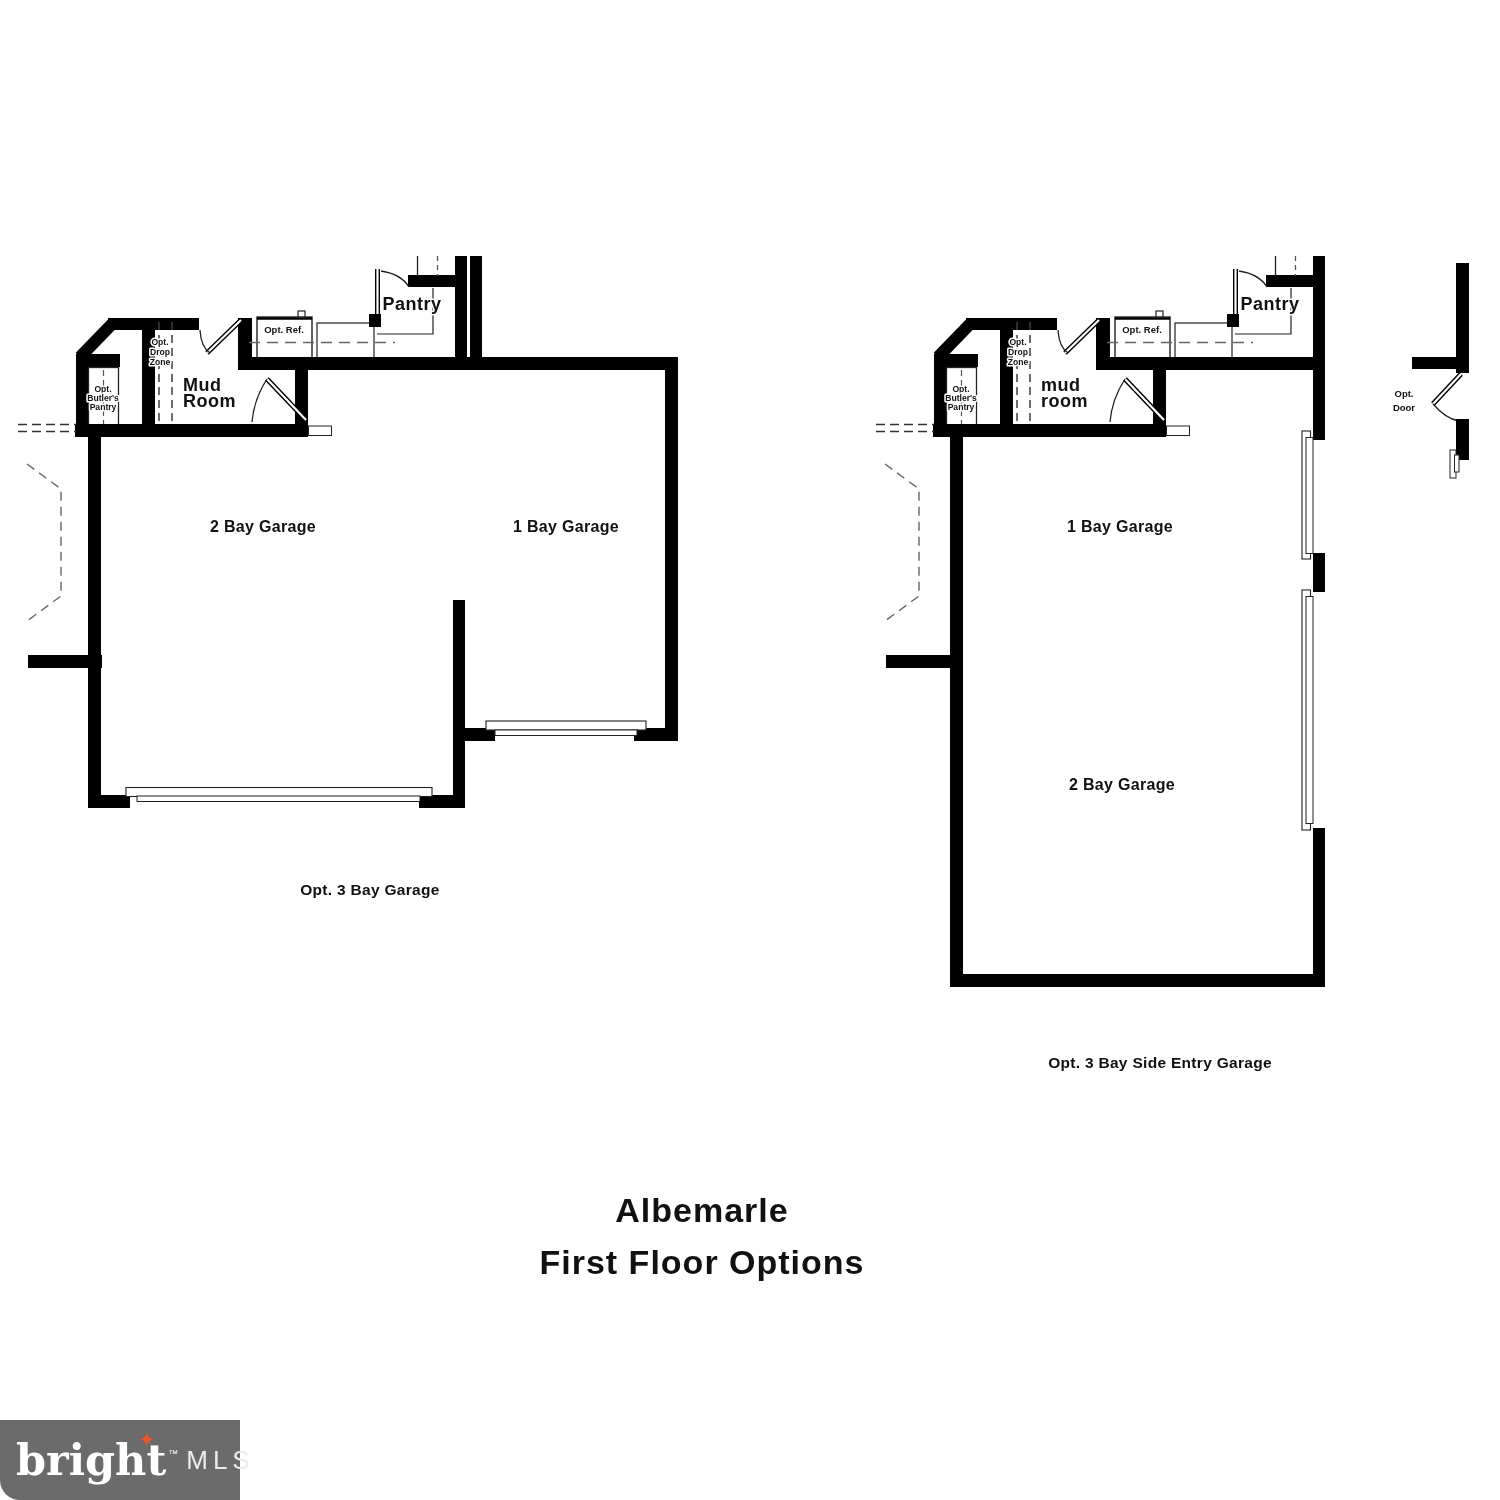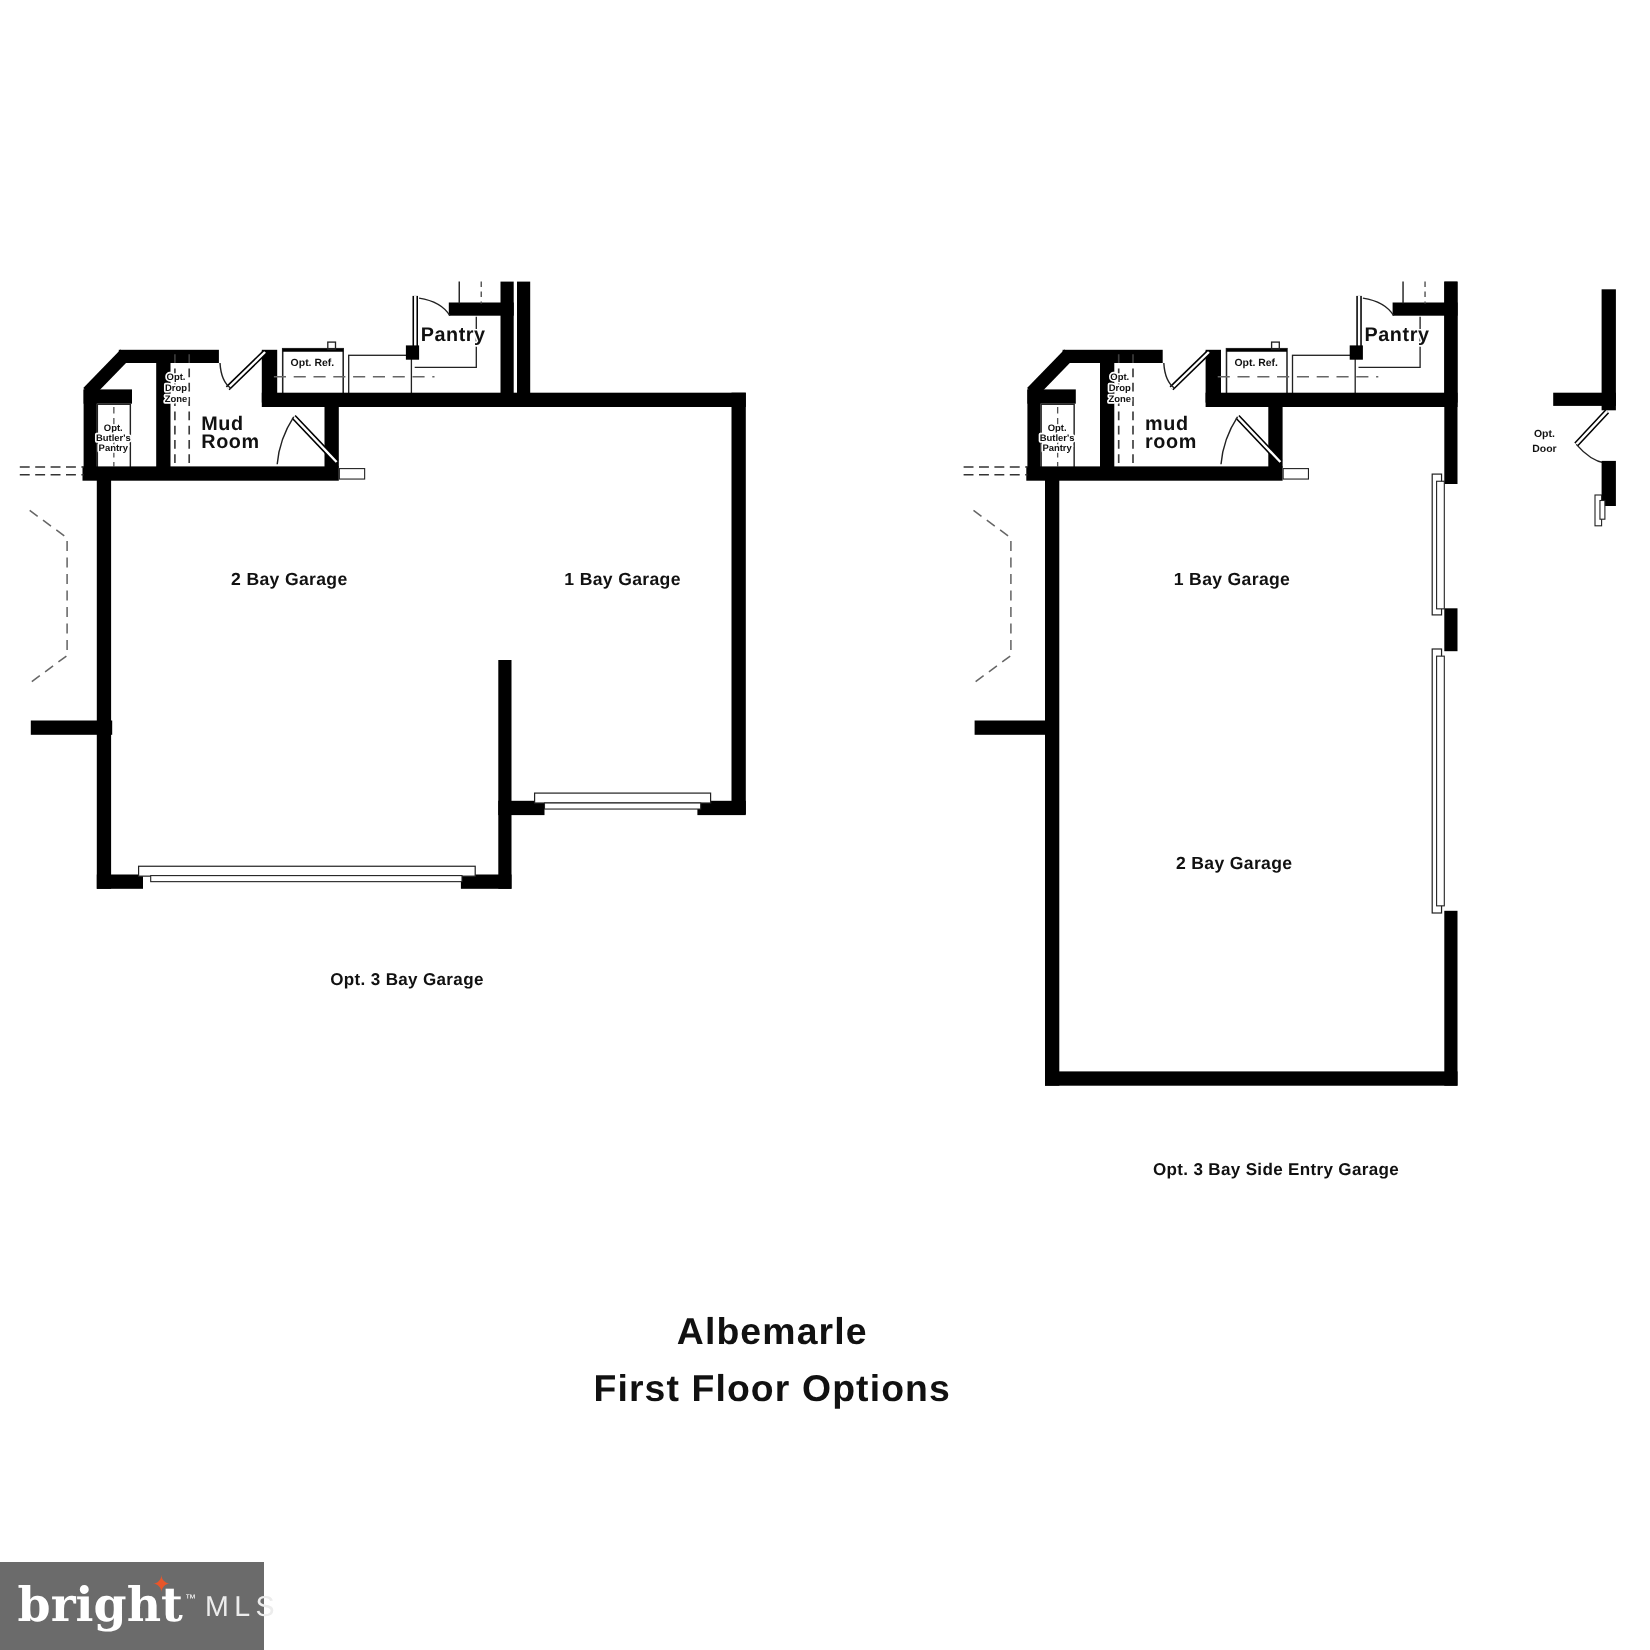--- a/index.html
+++ b/index.html
@@ -1,17 +1,17 @@
 <!DOCTYPE html>
 <html><head>
 <meta charset="utf-8">
 <style>
   html,body{margin:0;padding:0;background:#ffffff;}
   .stage{position:relative;width:1500px;height:1500px;background:#fff;overflow:hidden;
-         font-family:"Liberation Sans",sans-serif;}
+         font-family:"Liberation Sans",sans-serif;border-radius:20px;}
   svg{position:absolute;left:0;top:0;}
   svg text{fill:#111;font-family:"Liberation Sans","DejaVu Sans",sans-serif;font-weight:700;
            paint-order:stroke;stroke:#ffffff;stroke-width:3px;stroke-linejoin:round;}
   .t-mid{text-anchor:middle;}
   .t-start{text-anchor:start;}
   .fs-room{font-size:18px;letter-spacing:.5px;}
   .fs-gar{font-size:16px;letter-spacing:.3px;}
   .fs-cap{font-size:15.5px;letter-spacing:.3px;}
   .fs-sm{font-size:9.5px;}
   .fs-xs{font-size:8.6px;}

